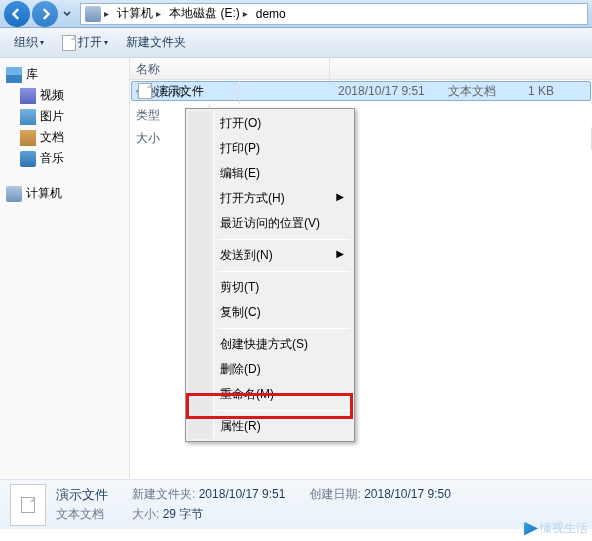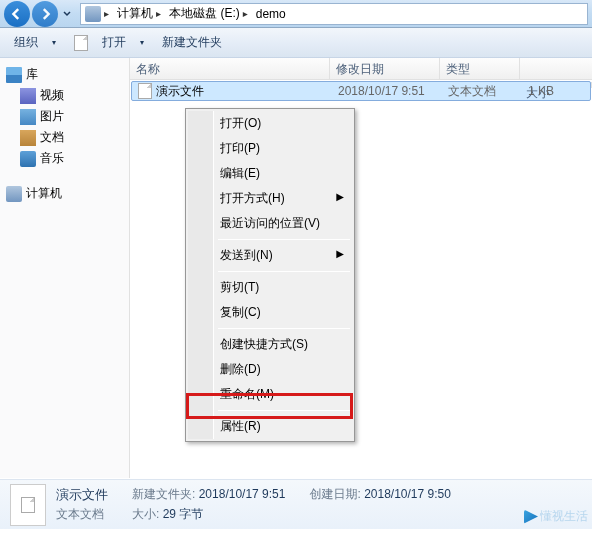--- a/index.html
+++ b/index.html
@@ -12,40 +12,40 @@
 .nav-btn svg { width: 12px; height: 12px; fill: #fff; }
 .nav-btn.forward { opacity: 0.85; }
 .nav-dd { width: 14px; display:flex; align-items:center; justify-content:center; cursor:pointer; }
 .addressbar { flex: 1; height: 22px; background: #fff; border: 1px solid #99b4d1; display: flex; align-items: center; }
 .crumb { display: flex; align-items: center; padding: 0 4px; height: 100%; cursor: pointer; }
 .crumb .sep { margin-left: 3px; font-size: 10px; color: #333; }
 .crumb-icon { width: 16px; height: 16px; display:inline-flex; align-items:center; justify-content:center; }
 
 
 .toolbar { height: 30px; background: linear-gradient(to bottom, #f2f6fb 0%, #e5edf7 50%, #dae5f1 100%); border-bottom: 1px solid #c7d5e6; display: flex; align-items: center; padding: 0 6px; gap: 2px; }
-.tbitem { padding: 3px 8px; display: flex; align-items: center; gap: 14px; cursor: pointer; border-radius: 2px; color: #1e395b; }
+.tbitem { padding: 3px 8px; display: flex; align-items: center; gap: 2px; cursor: pointer; border-radius: 2px; color: #1e395b; }
 .tbdd { font-size: 8px; }
 
 
 .main { display: flex; height: 420px; }
 
 
 .sidebar { width: 130px; background: #fafafb; border-right: 1px solid #e1e1e1; padding: 6px 2px; overflow-y: auto; }
 .sb-group { margin-bottom: 14px; }
 .sb-head { display: flex; align-items: center; gap: 4px; padding: 2px 4px; cursor: pointer; }
 .sb-item { display: flex; align-items: center; gap: 4px; padding: 2px 4px 2px 18px; cursor: pointer; }
 
 
 .filelist { flex: 1; background: #fff; position: relative; }
-.cols { display: flex; height: 22px; background: linear-gradient(to bottom, #fdfdfd, #f0f0f0); border-bottom: 1px solid #e1e1e1; }
+.cols { display: flex; height: 22px; background: linear-gradient(to bottom, #fdfdfd, #f0f0f0); border-bottom: 1px solid #e1e1e1; flex-direction: column; }
 .col { padding: 3px 6px; border-right: 1px solid #e1e1e1; color: #4c607a; cursor: pointer; }
 .col.c-name { width: 200px; }
 .col.c-date { width: 110px; }
 .col.c-type { width: 80px; }
-.col.c-size { flex: 1; margin-top: 24px; }
+.col.c-size { flex: 1; }
 .row { display: flex; height: 22px; align-items: center; }
 .row.selected { background: #cde8ff; border: 1px solid #84acdd; border-radius: 2px; margin: 1px; height: 20px; }
 .cell { padding: 0 6px; display: flex; align-items: center; gap: 4px; overflow: hidden; white-space: nowrap; }
 .cell.c-name { width: 200px; }
 .cell.c-date { width: 110px; color: #666; }
 .cell.c-type { width: 80px; color: #666; }
 .cell.c-size { flex: 1; color: #666; text-align: right; padding-right: 12px; }
 
 
 .ctxmenu { position: absolute; left: 185px; top: 108px; width: 170px; background: #f0f0f0; border: 1px solid #979797; box-shadow: 2px 2px 4px rgba(0,0,0,0.3); padding: 2px; }
@@ -57,21 +57,21 @@
 
 
 .details { position: absolute; left: 0; right: 0; bottom: 12px; height: 50px; border-top: 1px solid #dce5f0; background: linear-gradient(to bottom,#f4f8fc,#e9f1fa); display: flex; align-items: center; padding: 4px 10px; gap: 10px; }
 .details .thumb { width: 36px; height: 42px; background: #fff; border: 1px solid #ccc; display:flex; align-items:center; justify-content:center; }
 .details .info { display: grid; grid-template-columns: auto auto auto auto; column-gap: 24px; row-gap: 2px; }
 .details .fname { color: #1e395b; font-size: 13px; grid-column: 1; }
 .details .label { color: #6a7a8c; }
 .details .val { color: #1e395b; }
 
 
-.watermark { position: absolute; right: 4px; bottom: 16px; font-size: 11px; color: #b7d6ee; display:flex; align-items:center; gap: 2px; }
+.watermark { position: absolute; right: 4px; bottom: 4px; font-size: 11px; color: #b7d6ee; display:flex; align-items:center; gap: 2px; }
 .watermark .logo { width: 14px; height: 14px; background: linear-gradient(135deg,#3aa4e0,#1670bb); border-radius: 2px; clip-path: polygon(0 0,100% 50%,0 100%); }
 
 
 .ico16 { width: 16px; height: 16px; display: inline-block; }
 .ico-star { background: radial-gradient(circle,#f9c440 40%,#e0a020 70%); clip-path: polygon(50% 0,61% 35%,98% 35%,68% 57%,79% 91%,50% 70%,21% 91%,32% 57%,2% 35%,39% 35%); }
 .ico-dl { background: linear-gradient(to bottom,#56a2d4,#2b78b3); border-radius:2px; }
 .ico-desktop { background: linear-gradient(to bottom,#6fa6d4,#3b72a6); border-radius:1px; }
 .ico-recent { background: linear-gradient(to bottom,#e68a2e,#c06a10); border-radius:2px; }
 .ico-lib { background: linear-gradient(to bottom,#6fb4e8 50%,#3a82c4 50%); border-radius:1px; }
 .ico-video { background: linear-gradient(to bottom,#8c94e0,#5a64c0); }

